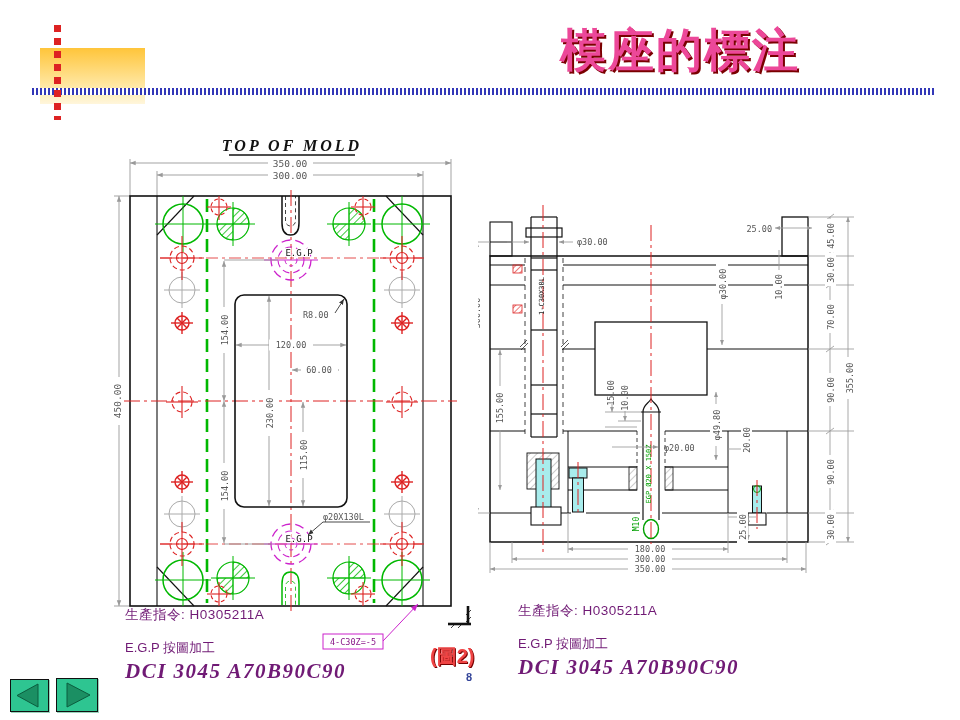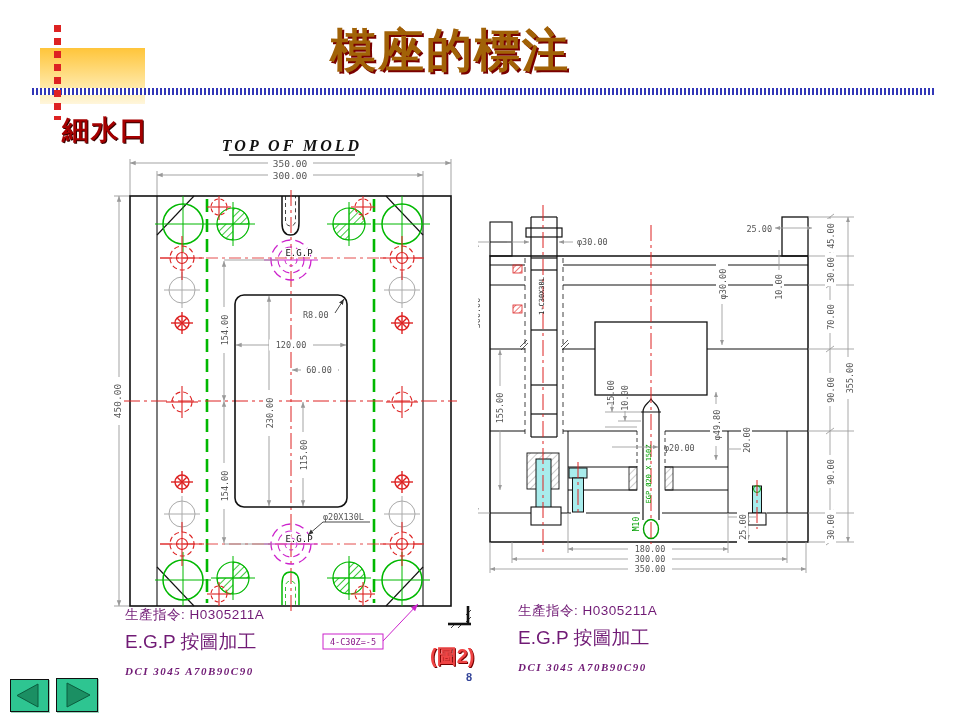--- a/index.html
+++ b/index.html
@@ -5,59 +5,58 @@
   html,body{margin:0;padding:0;background:#888;}
   .slide{position:relative;width:960px;height:720px;background:#fff;overflow:hidden;
          font-family:"Liberation Sans",sans-serif;}
   
   .yellow-box{position:absolute;left:40px;top:48px;width:105px;height:56px;
               background:linear-gradient(180deg,#FFC53A 0%,#FFE9A8 70%,#FFF6DC 100%);}
   .red-dash{position:absolute;left:54px;top:25px;width:7px;height:95px;
             background:repeating-linear-gradient(180deg,#DD2222 0 7px,rgba(0,0,0,0) 7px 13px);}
   .blue-bar{position:absolute;left:32px;top:88px;width:903px;height:7px;
             background:repeating-linear-gradient(90deg,#3338B8 0 2px,#ffffff 2px 4px);}
-  .page-title{position:absolute;left:330px;top:20px;width:470px;text-align:left;
+  .page-title{position:absolute;left:330px;top:20px;width:470px;text-align:right;
               font-family:Liberation Mono, monospace;font-size:46px;font-weight:bold;
-              color:#a16207;text-shadow:2px 2px 0 #7A0000;letter-spacing:2px;}
+              color:#ec4899;text-shadow:2px 2px 0 #7A0000;letter-spacing:2px;}
   .subtitle{position:absolute;left:62px;top:112px;font-size:27px;font-weight:bold;
             color:#A50000;text-shadow:1px 1px 0 #330000;letter-spacing:2px;}
   
   .ldraw{position:absolute;left:100px;top:130px;}
   .rdraw{position:absolute;left:478px;top:195px;}
   svg text{user-select:none;}
   .dim{font:8.5px "DejaVu Sans Mono",monospace;fill:#555;}
   .dimL{font:9.5px "DejaVu Sans Mono",monospace;fill:#555;}
   .note-g{font:7px "DejaVu Sans Mono",monospace;fill:#00A000;}
   .note-k{font:7px "DejaVu Sans Mono",monospace;fill:#222;}
   .cadtitle{font:italic bold 16px "Liberation Serif",serif;fill:#111;letter-spacing:3px;}
   
   .note-block{position:absolute;color:#701a75;}
   .nb-l1{font-size:13.5px;letter-spacing:0.5px;}
-  .nb-l2{font-size:19px;margin-top:5px;}
+  .nb-l2{font-size:13px;margin-top:15px;}
   .nb-l3{font-family:"Liberation Serif",serif;font-style:italic;font-weight:bold;
-         font-size:11px;letter-spacing:1.5px;margin-top:10px;}
+         font-size:21px;letter-spacing:1.5px;margin-top:2px;}
   .figure-label{position:absolute;left:430px;top:643px;font-size:20px;font-weight:bold;
                 color:#ef4444;text-shadow:1px 1px 0 #700;}
   .page-number{position:absolute;left:466px;top:671px;font-size:11px;font-weight:bold;color:#334499;}
   
   .nav-btn{position:absolute;padding:0;border:1px solid #101010;background:#2EC591;
            box-shadow:1px 1px 0 #9ad3bd;cursor:pointer;}
   .nav-back{left:10px;top:679px;width:39px;height:33px;}
   .nav-fwd{left:56px;top:678px;width:42px;height:34px;}
 </style>
 </head>
 <body>
 
 <div class="slide">
 
   <div class="yellow-box"></div>
   <div class="blue-bar"></div>
   <div class="red-dash"></div>
   <div class="page-title">模座的標注</div>
-  <div class="subtitle">細水口</div>
 
   <svg class="ldraw" width="372" height="548" viewBox="98 128 372 548">
     <defs>
       <marker id="arL" viewBox="0 0 10 10" refX="9" refY="5" markerWidth="7" markerHeight="7" orient="auto-start-reverse">
         <path d="M0,1.5 L9,5 L0,8.5 z" fill="#999"></path>
         </marker>
       <marker id="arLb" viewBox="0 0 10 10" refX="9" refY="5" markerWidth="7" markerHeight="7" orient="auto-start-reverse">
         <path d="M0,1.5 L9,5 L0,8.5 z" fill="#333"></path>
         </marker>
       <marker id="arLm" viewBox="0 0 10 10" refX="9" refY="5" markerWidth="8" markerHeight="8" orient="auto-start-reverse">

